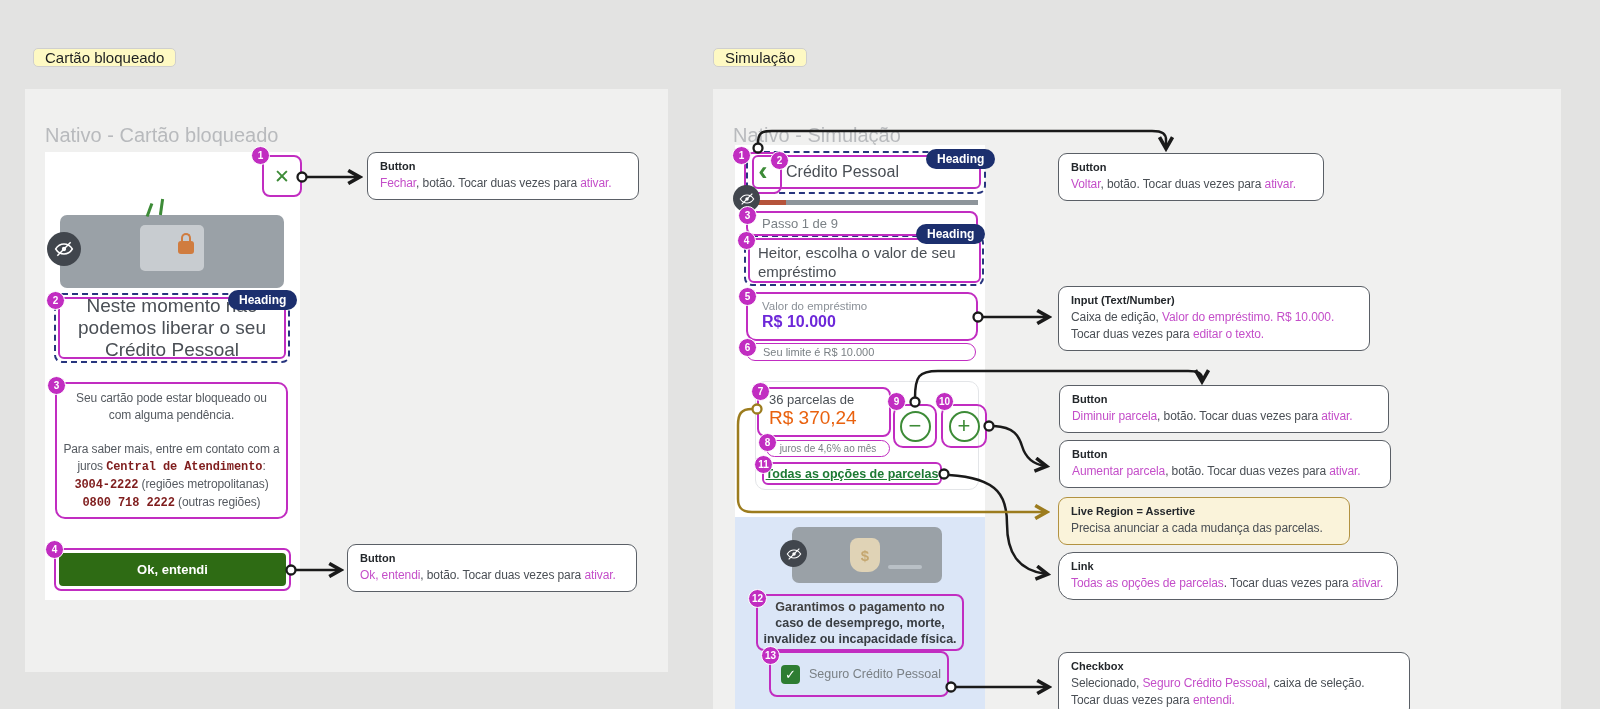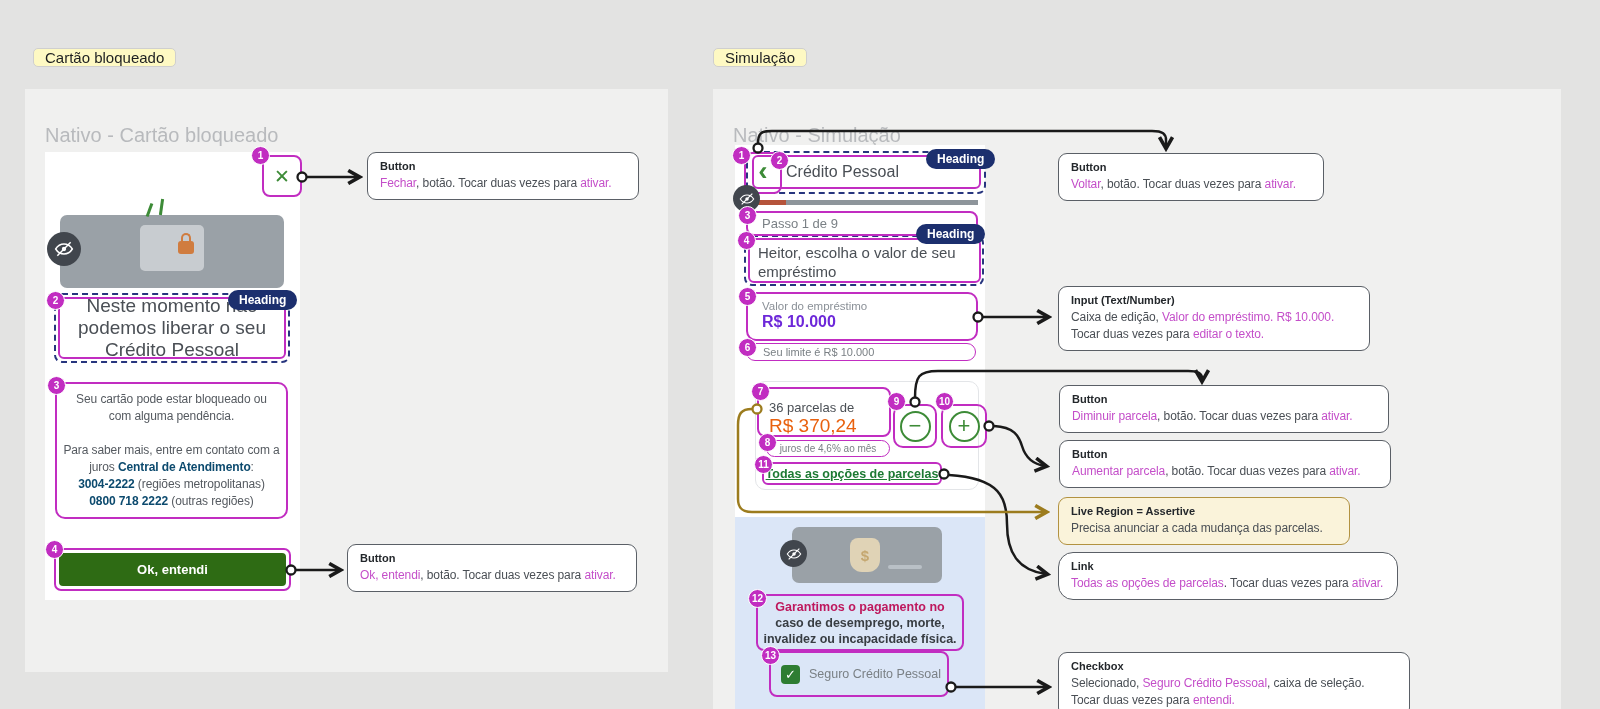--- a/index.html
+++ b/index.html
@@ -16,21 +16,21 @@
          color:#fff;font-size:10px;font-weight:700;display:flex;align-items:center;justify-content:center;
          z-index:8;box-sizing:border-box;}
   .pill{position:absolute;background:#1c2f6e;color:#fff;font-weight:700;font-size:12px;
         padding:3px 11px;border-radius:12px;z-index:7;}
   .callout{position:absolute;background:#fff;border:1.5px solid #5a5f66;border-radius:9px;
            padding:7px 12px;z-index:5;box-sizing:border-box;}
   .callout.live{background:#faf3da;border-color:#b29241;}
   .co-title{font-size:11px;font-weight:700;color:#23272b;margin-bottom:3px;}
   .co-line{font-size:12px;color:#4a4f55;line-height:17px;white-space:nowrap;letter-spacing:-0.1px;}
   .seg-a{color:#c44ec9;}
-  .seg-b{font-weight:700;color:#0c4a6e;}
+  .seg-b{font-weight:700;color:#7f1d1d;font-family:Liberation Mono, monospace;}
   .eye{position:absolute;border-radius:50%;background:#41464d;display:flex;align-items:center;
        justify-content:center;z-index:6;}
   .imgblock{position:absolute;background:#9aa1a7;border-radius:7px;z-index:2;}
   .gbtn{width:31px;height:31px;border:2.5px solid #3d8b37;border-radius:50%;color:#3d8b37;
         font-size:22px;font-weight:400;display:flex;align-items:center;justify-content:center;
         box-sizing:border-box;line-height:1;}
   .overlay{position:absolute;left:0;top:0;z-index:9;pointer-events:none;}
   .ph-text{position:absolute;color:#4a4f55;z-index:4;}
   .center{display:flex;flex-direction:column;align-items:center;justify-content:center;text-align:center;}
 </style>
@@ -145,21 +145,21 @@
 </div>
 <div class="badge" style="left:738px;top:287px;">5</div>
 
 <div class="ann" style="left:746px;top:343px;width:230px;height:18px;border-radius:9px;border-width:1.5px;display:flex;align-items:center;">
   <span class="ph-text" style="position:static;font-size:11px;color:#7a8085;padding-left:16px;">Seu limite é R$ 10.000</span>
 </div>
 <div class="badge" style="left:738px;top:338px;">6</div>
 
 <div style="position:absolute;left:755px;top:381px;width:222px;height:107px;background:#fff;border:1px solid #e3e5e8;border-radius:10px;z-index:2;"></div>
 
-<div class="ann" style="left:757px;top:387px;width:134px;height:50px;padding:11px 10px;">
+<div class="ann" style="left:757px;top:387px;width:134px;height:50px;padding:3px 10px;">
   <div class="ph-text" style="position:static;font-size:13px;">36 parcelas de</div>
   <div class="ph-text" style="position:static;font-size:19px;color:#e9610e;">R$ 370,24</div>
 </div>
 <div class="badge" style="left:751px;top:382px;">7</div>
 
 <div class="ann" style="left:893px;top:404px;width:44px;height:44px;border-radius:10px;display:flex;align-items:center;justify-content:center;">
   <div class="gbtn">−</div>
 </div>
 <div class="badge" style="left:887px;top:392px;">9</div>
 
@@ -185,21 +185,21 @@
 </div>
 <div class="eye" style="left:780px;top:540px;width:27px;height:27px;">
   <svg width="16" height="16" viewBox="0 0 24 24">
       <path d="M2 12c2.5-4 6-6 10-6s7.5 2 10 6c-2.5 4-6 6-10 6s-7.5-2-10-6z" fill="none" stroke="#fff" stroke-width="1.8"></path>
       <circle cx="12" cy="12" r="2.6" fill="#fff"></circle>
       <line x1="4" y1="20" x2="20" y2="4" stroke="#fff" stroke-width="1.8"></line>
     </svg>
 </div>
 
 <div class="ann center" style="left:756px;top:594px;width:208px;height:57px;background:#dbe6f7;">
-  <div style="font-size:12.5px;font-weight:700;color:#be185d;line-height:16px;">Garantimos o pagamento no</div>
+  <div style="font-size:12.5px;font-weight:700;color:#404040;line-height:16px;">Garantimos o pagamento no</div>
   <div style="font-size:12.5px;font-weight:700;color:#383d42;line-height:16px;">caso de desemprego, morte,</div>
   <div style="font-size:12.5px;font-weight:700;color:#383d42;line-height:16px;">invalidez ou incapacidade física.</div>
 </div>
 <div class="badge" style="left:748px;top:589px;">12</div>
 
 <div class="ann" style="left:769px;top:651px;width:180px;height:46px;display:flex;align-items:center;">
   <div style="width:19px;height:19px;background:#2e7d32;border-radius:4px;margin-left:10px;display:flex;align-items:center;justify-content:center;color:#fff;font-size:13px;">✓</div>
   <span style="font-size:12.5px;color:#7a8085;margin-left:9px;">Seguro Crédito Pessoal</span>
 </div>
 <div class="badge" style="left:761px;top:646px;">13</div>

